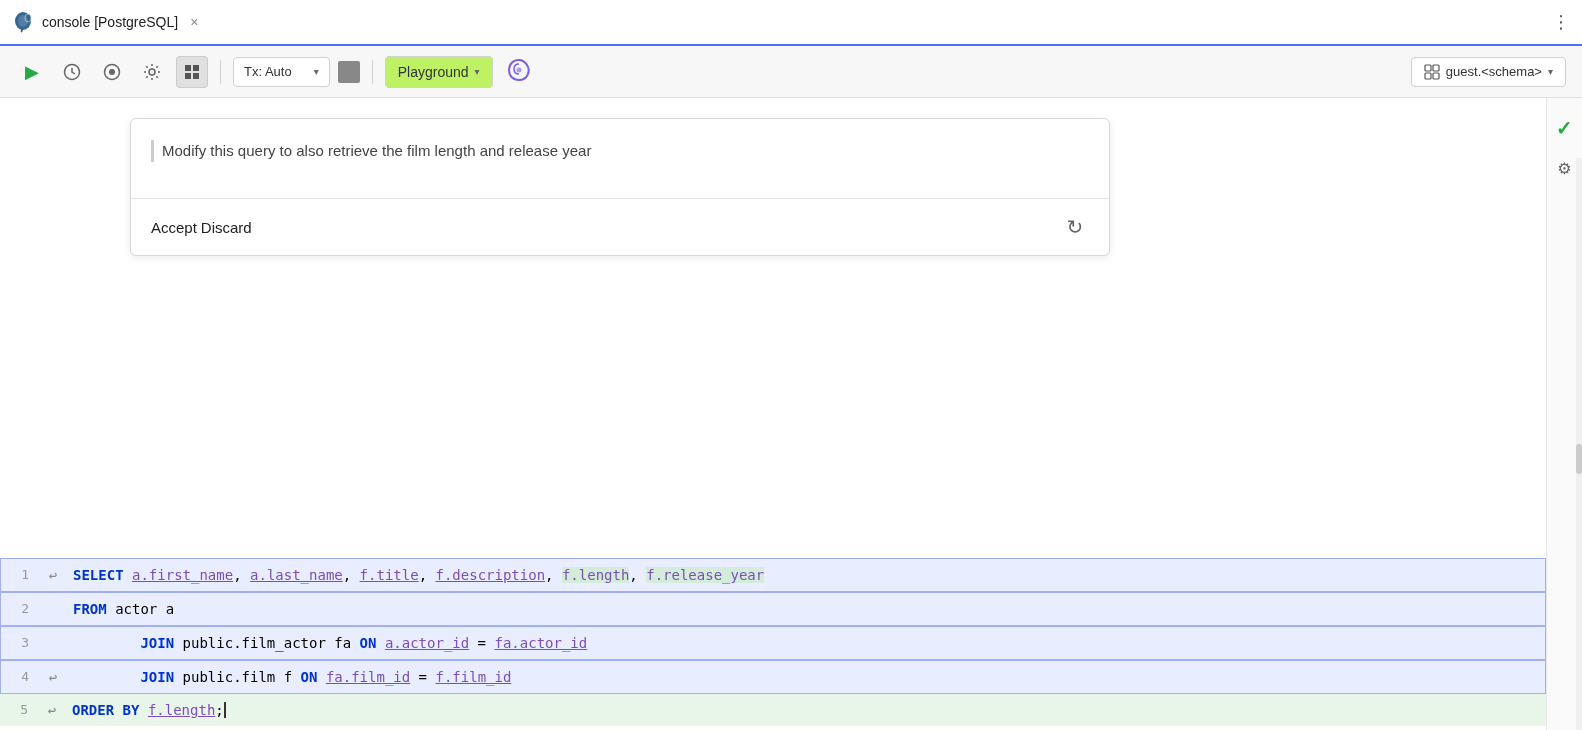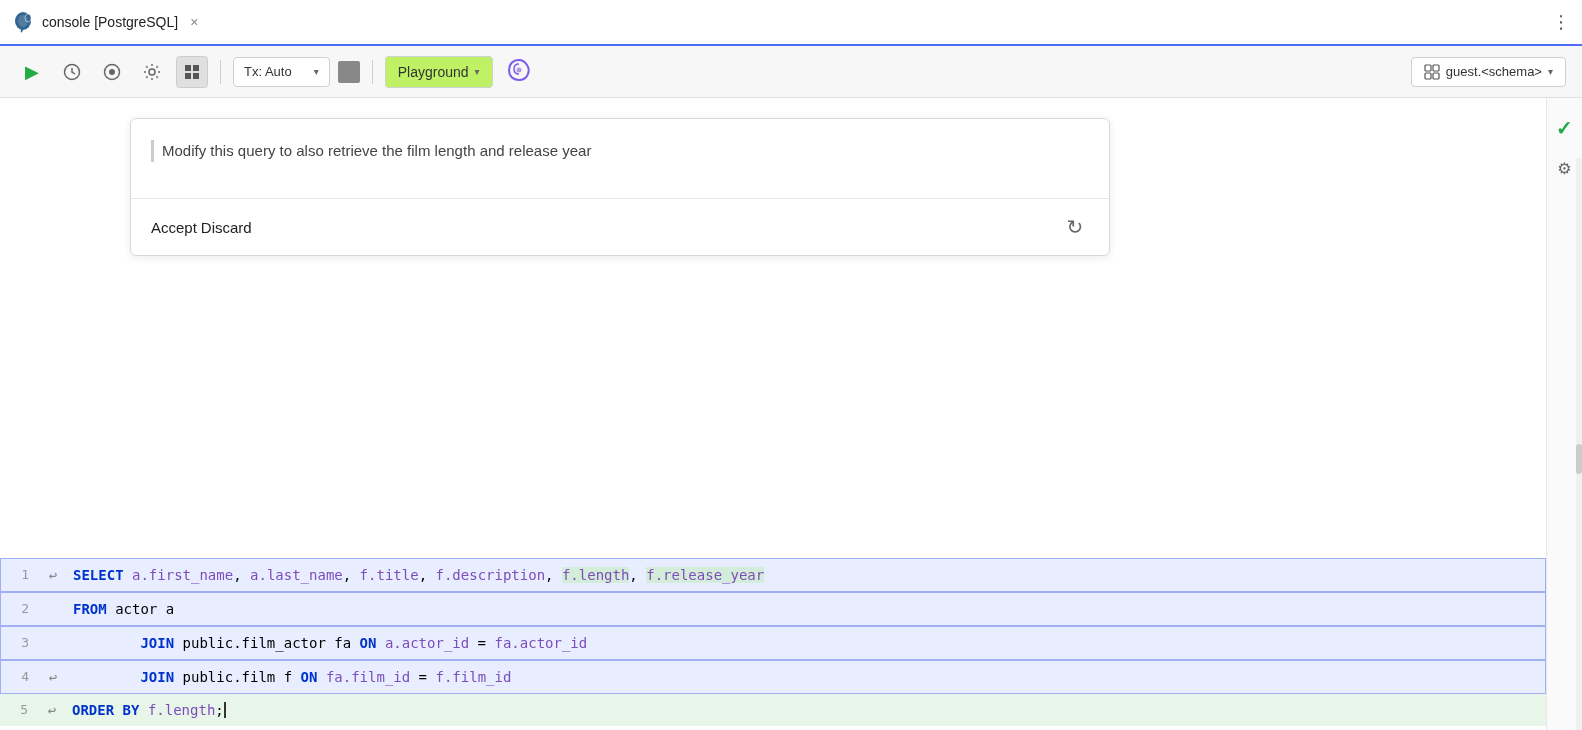--- a/index.html
+++ b/index.html
@@ -284,21 +284,21 @@
     }
 
     .line-content {
       flex: 1;
       padding: 0 8px;
       white-space: pre;
     }
 
     
     .kw { color: #0033cc; font-weight: 600; } 
-    .col { color: #7c4dbb; } 
+    .col { color: #7c4dbb; text-decoration: underline; } 
 
     
     .line-highlight-blue {
       background: #e8eeff;
       border: 1px solid #a0b0f0;
     }
     .line-highlight-green {
       background: #e8f5e9;
     }
 

